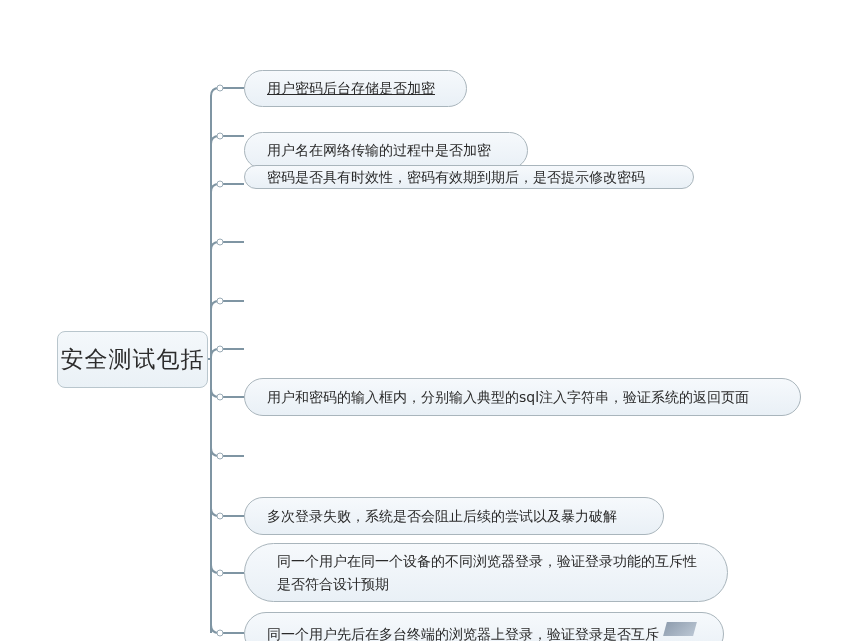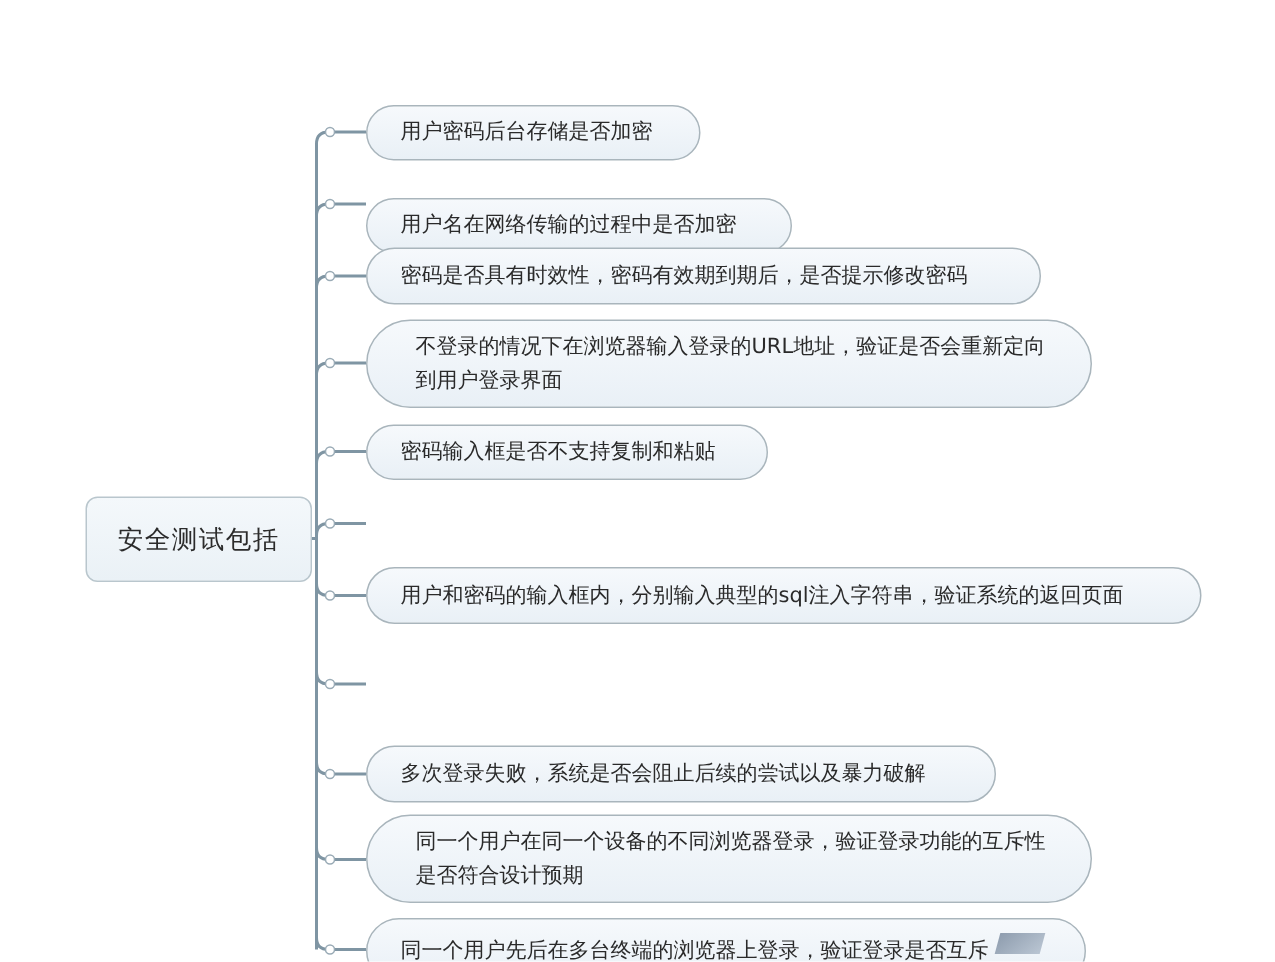--- a/index.html
+++ b/index.html
@@ -11,21 +11,21 @@
   }
   .canvas { position: absolute; left: 0; top: 0; width: 850px; height: 641px; }
   svg.connectors { position: absolute; left: 0; top: 0; width: 850px; height: 641px; }
   .root {
     position: absolute; left: 57px; top: 331px; width: 151px; height: 57px;
     box-sizing: border-box;
     border: 1.3px solid #b9c6cd;
     border-radius: 8px;
     background: linear-gradient(#f4f8fb, #eaf1f6);
     display: flex; align-items: center; justify-content: center;
-    font-size: 17px; color: #2b2b2b; letter-spacing: 1px;
+    font-size: 23px; color: #2b2b2b; letter-spacing: 1px;
   }
   .node {
     position: absolute; left: 244px;
     box-sizing: border-box;
     border: 1.3px solid #a9b5bc;
     border-radius: 22px;
     background: linear-gradient(#f6f9fc, #e9f0f6);
     color: #2a2a2a;
     font-size: 14px; line-height: 23px;
     display: flex; align-items: center;
@@ -81,39 +81,33 @@
       <circle cx="220" cy="516" r="3"></circle>
       <circle cx="220" cy="573" r="3"></circle>
       <circle cx="220" cy="633" r="3"></circle>
     </g>
   </svg>
 
   <div class="root">
     <span>安全测试包括</span>
   </div>
 
-  <div class="node" style="top:70px; height:37px; width:223px;">
+  <div class="node" style="top:70px; height:37px; width:223px;text-decoration:underline;">
     <span class="label">用户密码后台存储是否加密</span>
   </div>
 
   <div class="node" style="top:132px; height:37px; width:284px;">
     <span class="label">用户名在网络传输的过程中是否加密</span>
   </div>
 
-  <div class="node" style="top:165px; height:38px; width:450px;">
+  <div class="node" style="top:165px; height:24px; width:450px;">
     <span class="label">密码是否具有时效性，密码有效期到期后，是否提示修改密码</span>
   </div>
 
-  <div class="node multi" style="top:213px; height:59px; width:484px;">
-    <span class="label">不登录的情况下在浏览器输入登录的URL地址，验证是否会重新定向到用户登录界面</span>
-  </div>
 
-  <div class="node" style="top:283px; height:37px; width:268px;">
-    <span class="label">密码输入框是否不支持复制和粘贴</span>
-  </div>
 
 
   <div class="node" style="top:378px; height:38px; width:557px;text-align:right;">
     <span class="label">用户和密码的输入框内，分别输入典型的sql注入字符串，验证系统的返回页面</span>
   </div>
 
 
   <div class="node" style="top:497px; height:38px; width:420px;">
     <span class="label">多次登录失败，系统是否会阻止后续的尝试以及暴力破解</span>
   </div>

